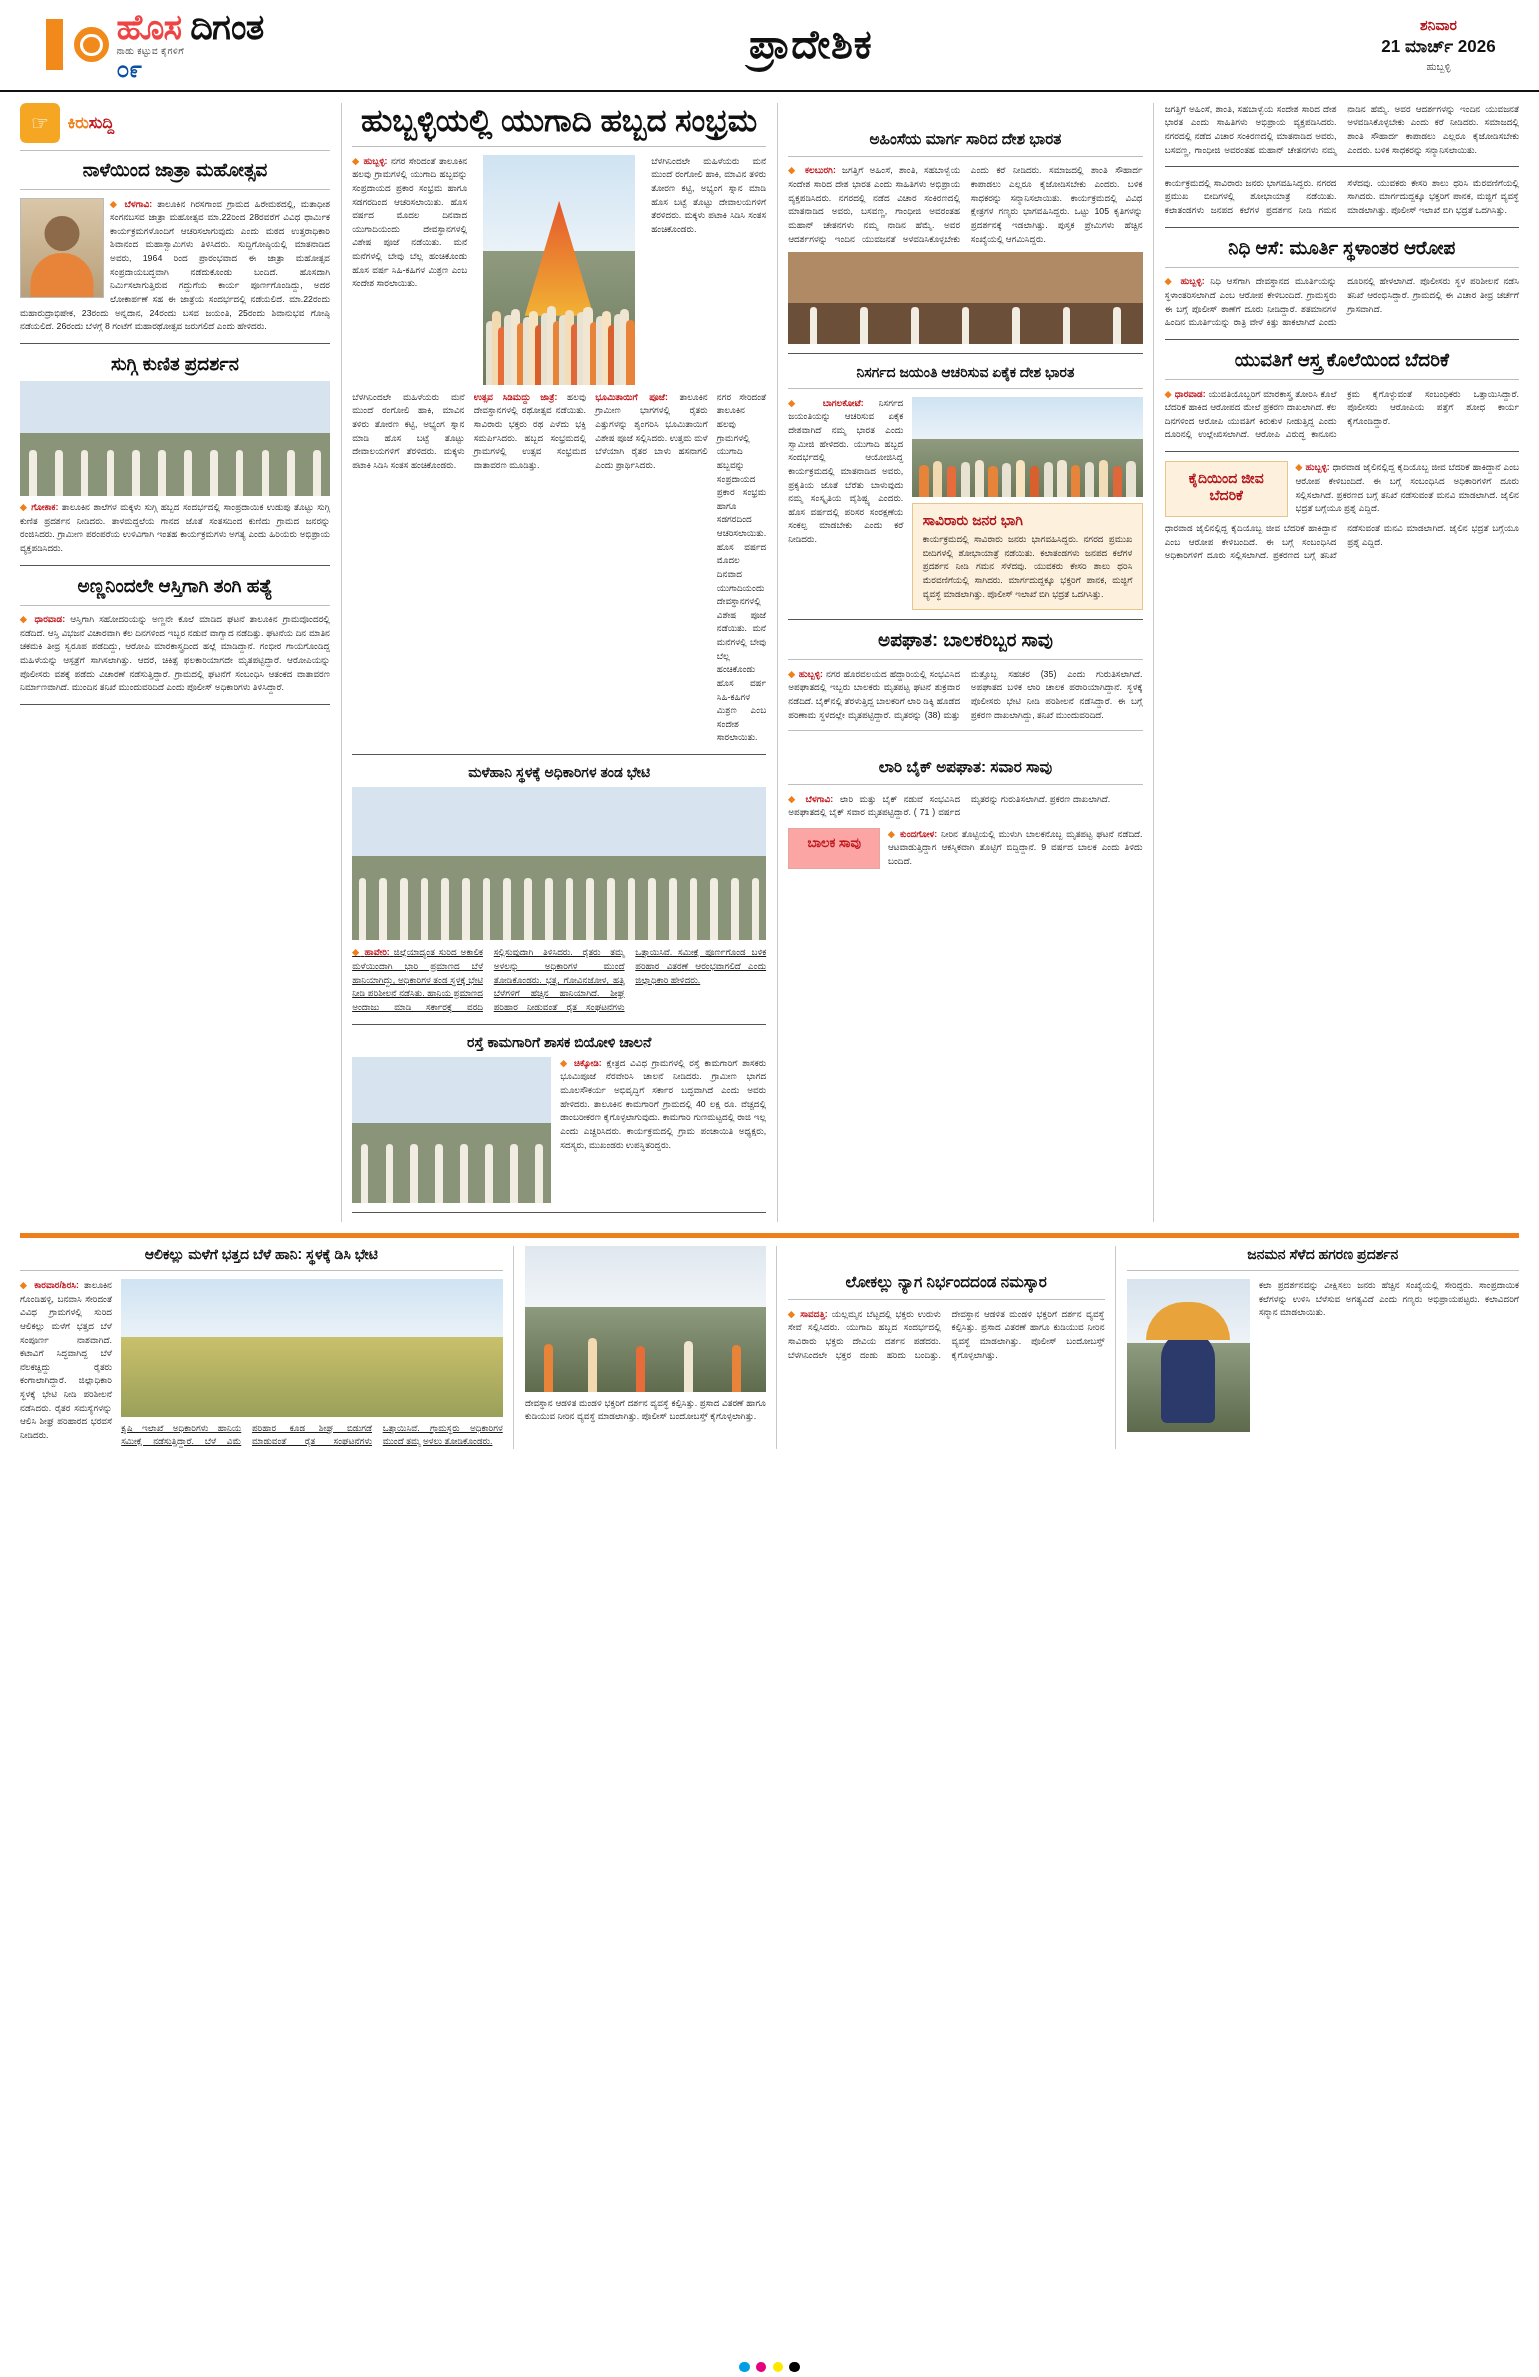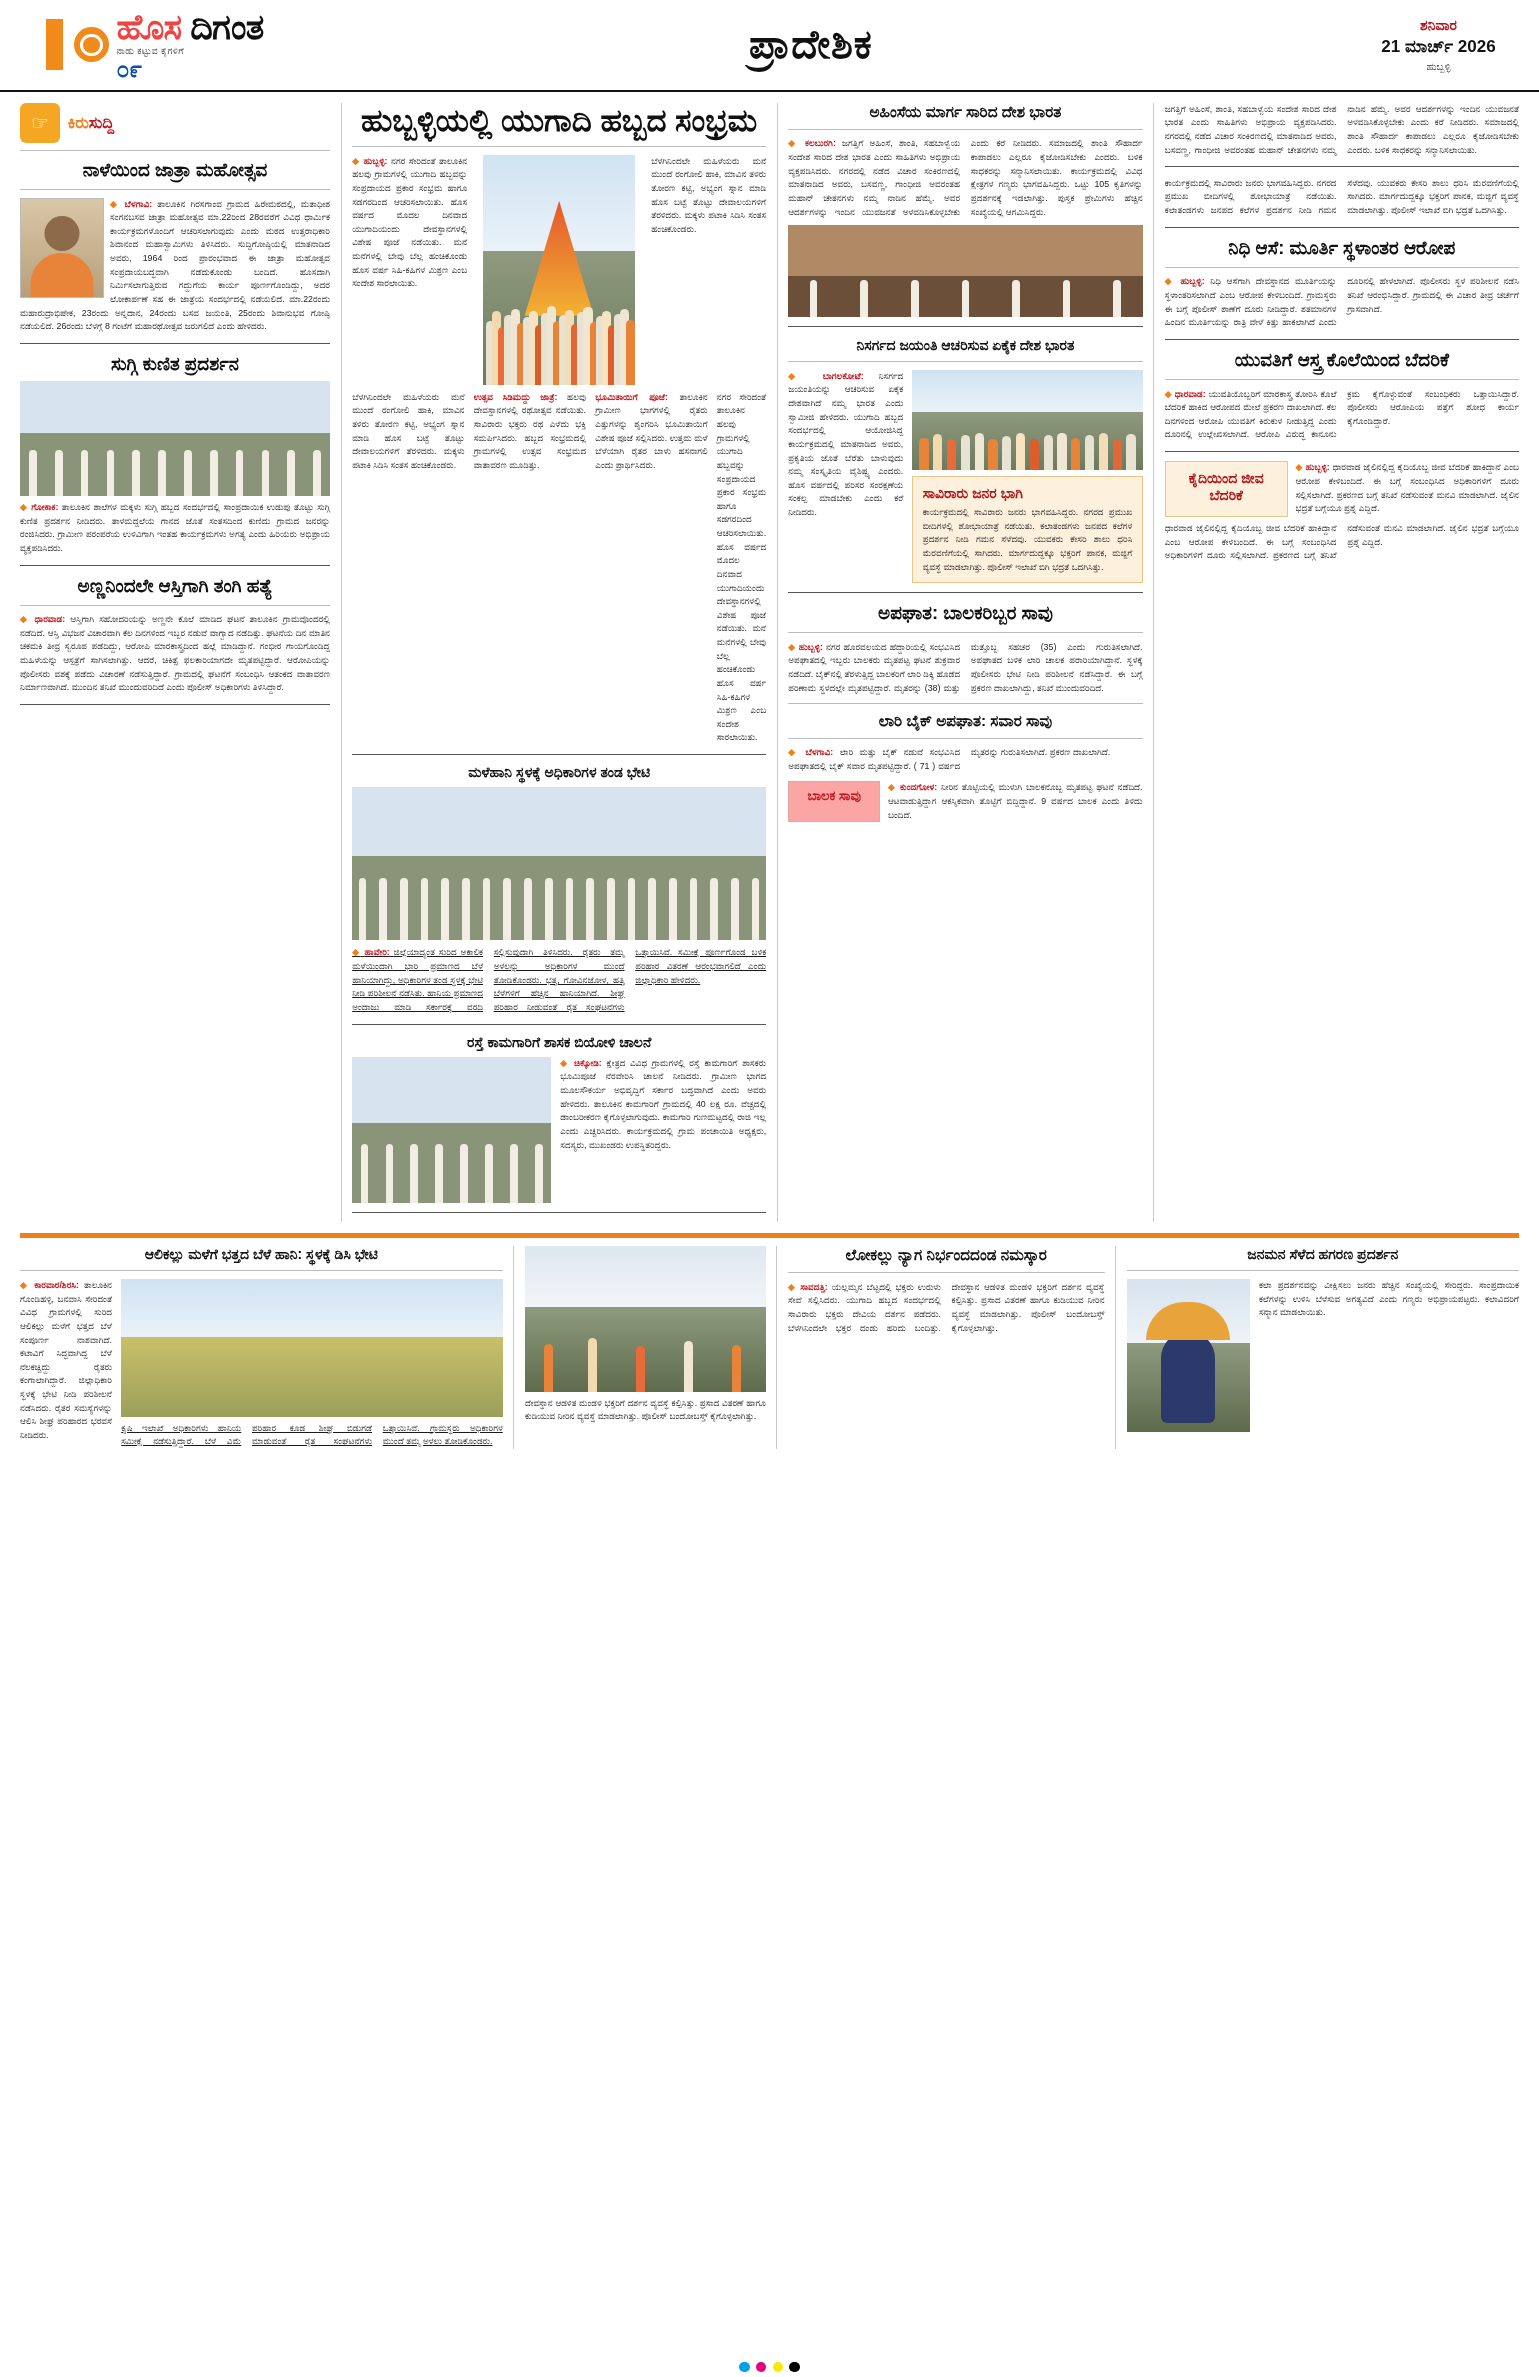--- a/index.html
+++ b/index.html
@@ -64,21 +64,21 @@
 
   .vrule { width:0.8px; background:#c9c9c9; }
 
   
   .headline {
     font-weight:bold; color:#111; line-height:1.2;
   }
   .h-xxl { font-size:31px; }
   .h-l   { font-size:14px; }
   .h-m   { font-size:18.4px; }
-  .h-s   { font-size:15.3px; }
+  .h-s   { font-size:15.3px;margin-top:27px; }
 
   .body-text {
     font-size:8.8px; line-height:1.55; color:#1a1a1a; text-align:justify;
     hyphens:auto;
   }
   .place-tag { font-weight:bold; color:#c0161c; }
   .bullet { color:#ef7f1a; font-weight:bold; }
 
   .cols2 { column-count:2; column-gap:10.7px; }
   .cols3 { column-count:3; column-gap:10.7px;text-decoration:underline; }

